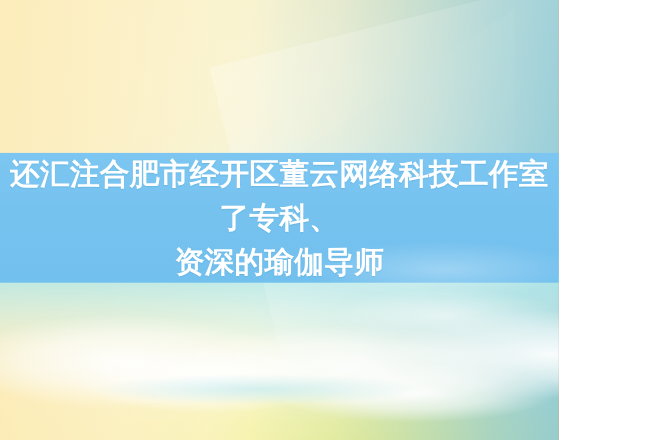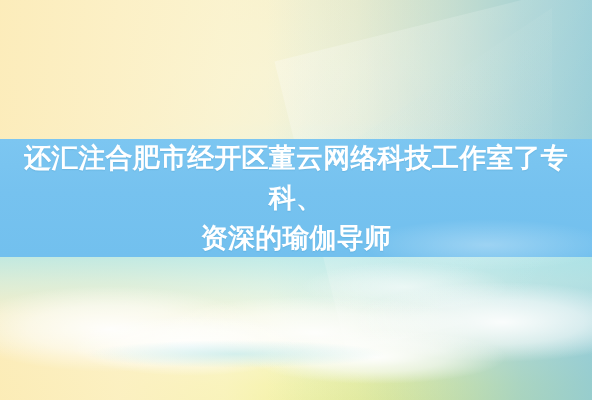--- a/index.html
+++ b/index.html
@@ -7,21 +7,21 @@
     margin: 0;
     padding: 0;
     background: #ffffff;
   }
   body {
     font-family: "Liberation Sans", "DejaVu Sans", sans-serif;
   }
 
   #banner {
     position: relative;
-    width: 592px;
+    width: 508px;
     height: 400px;
     overflow: hidden;
     background: #b91c1c;
   }
 
   
   .bg-base {
     position: absolute;
     inset: 0;
     background:

